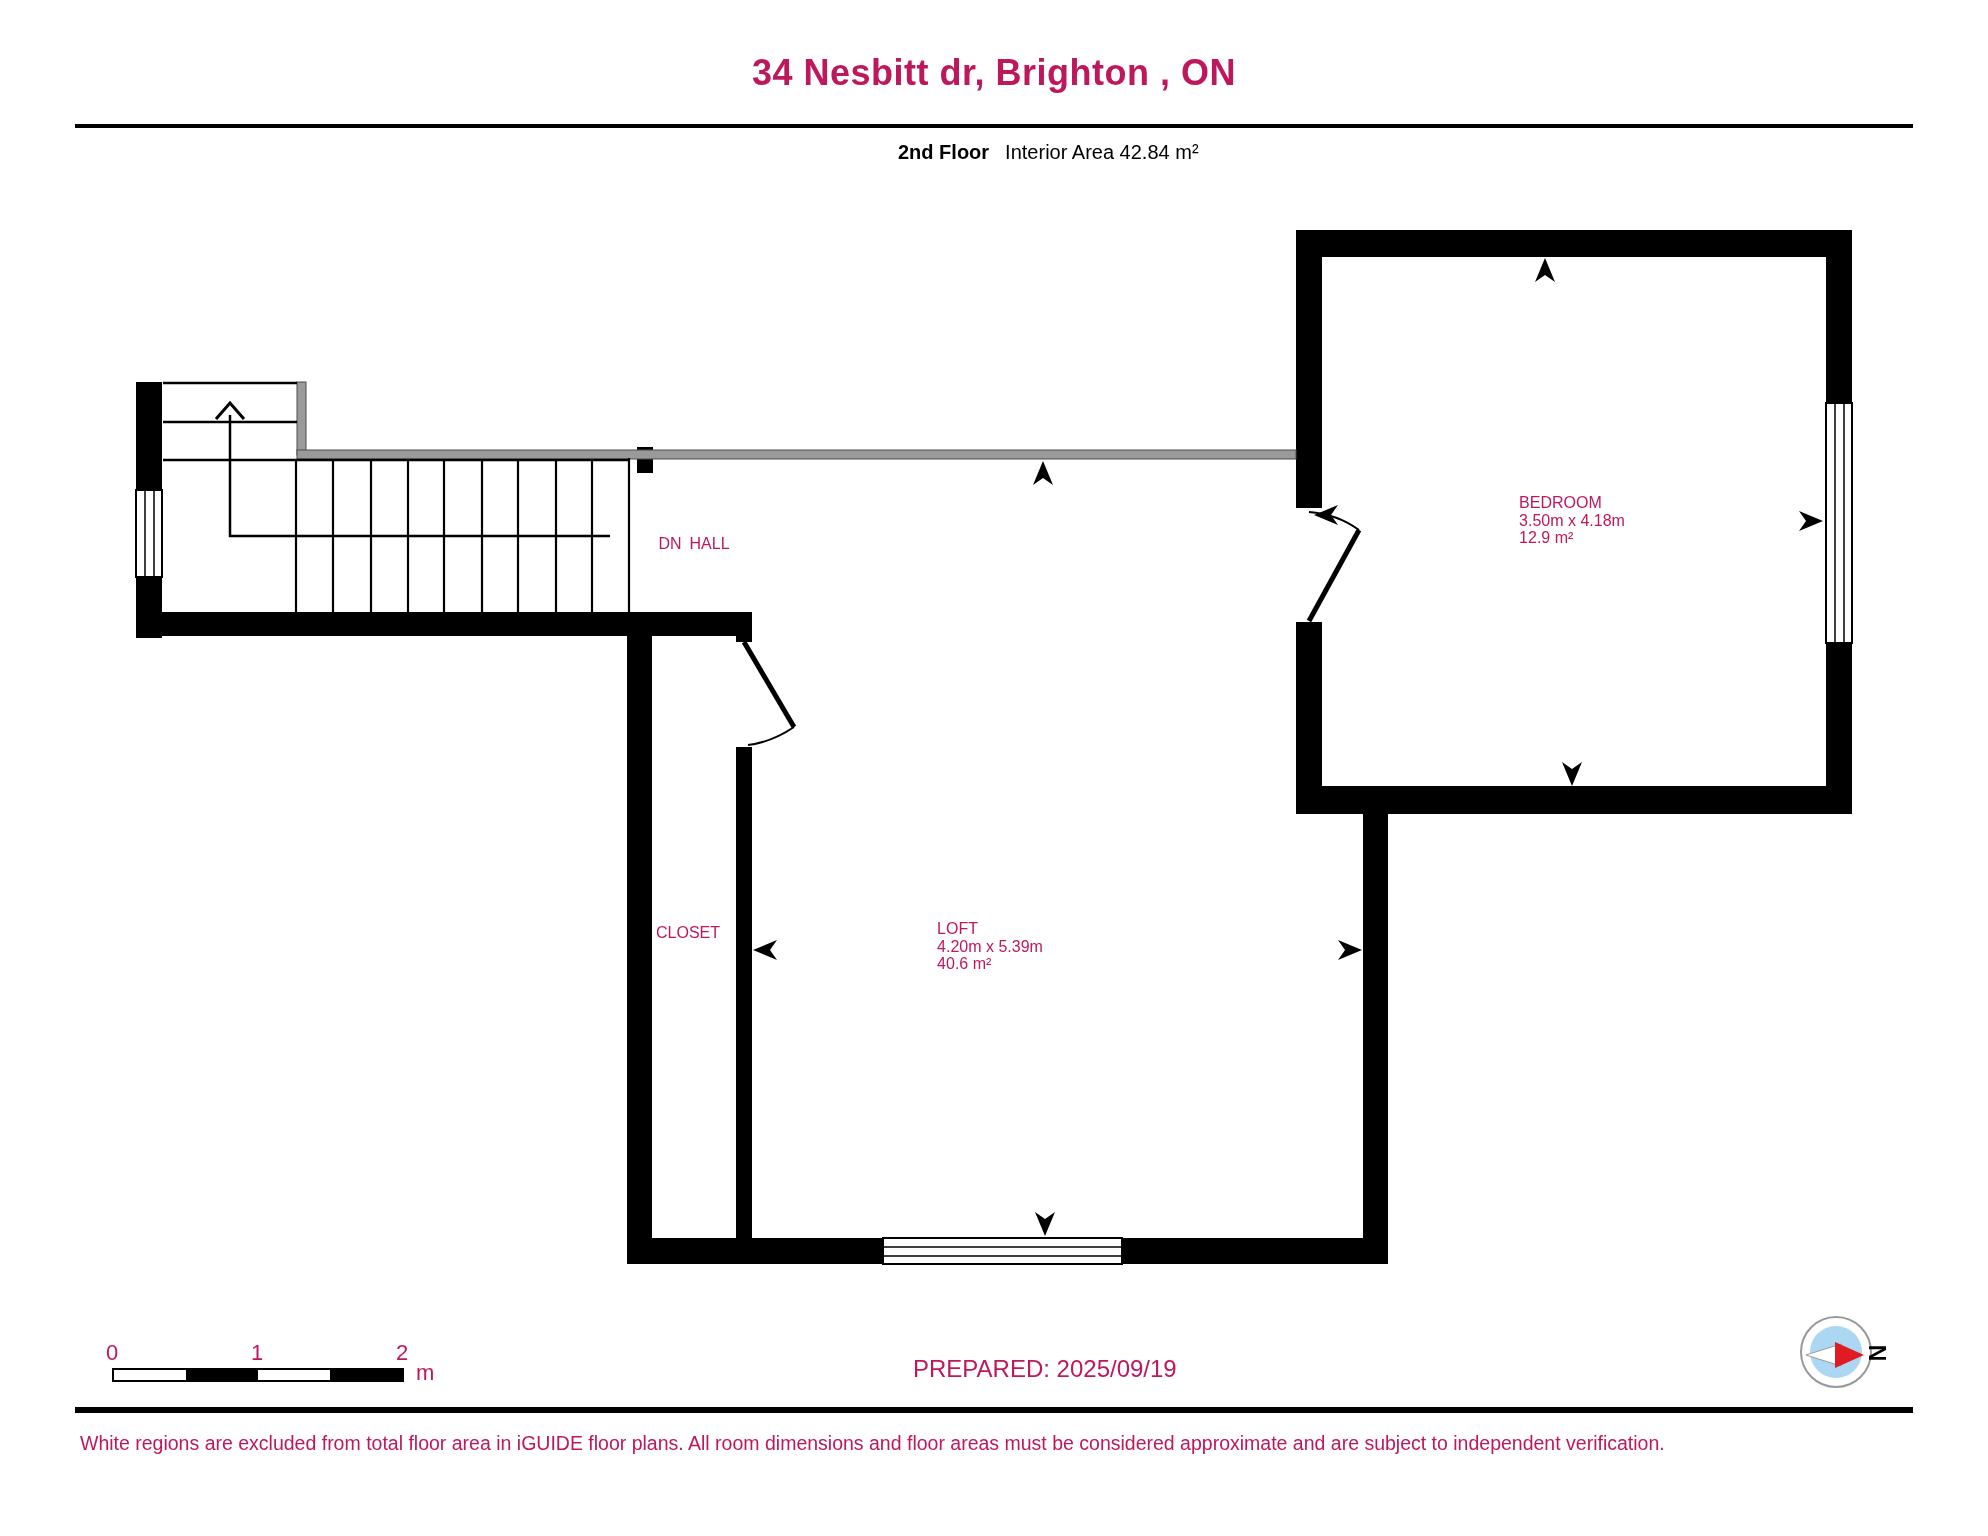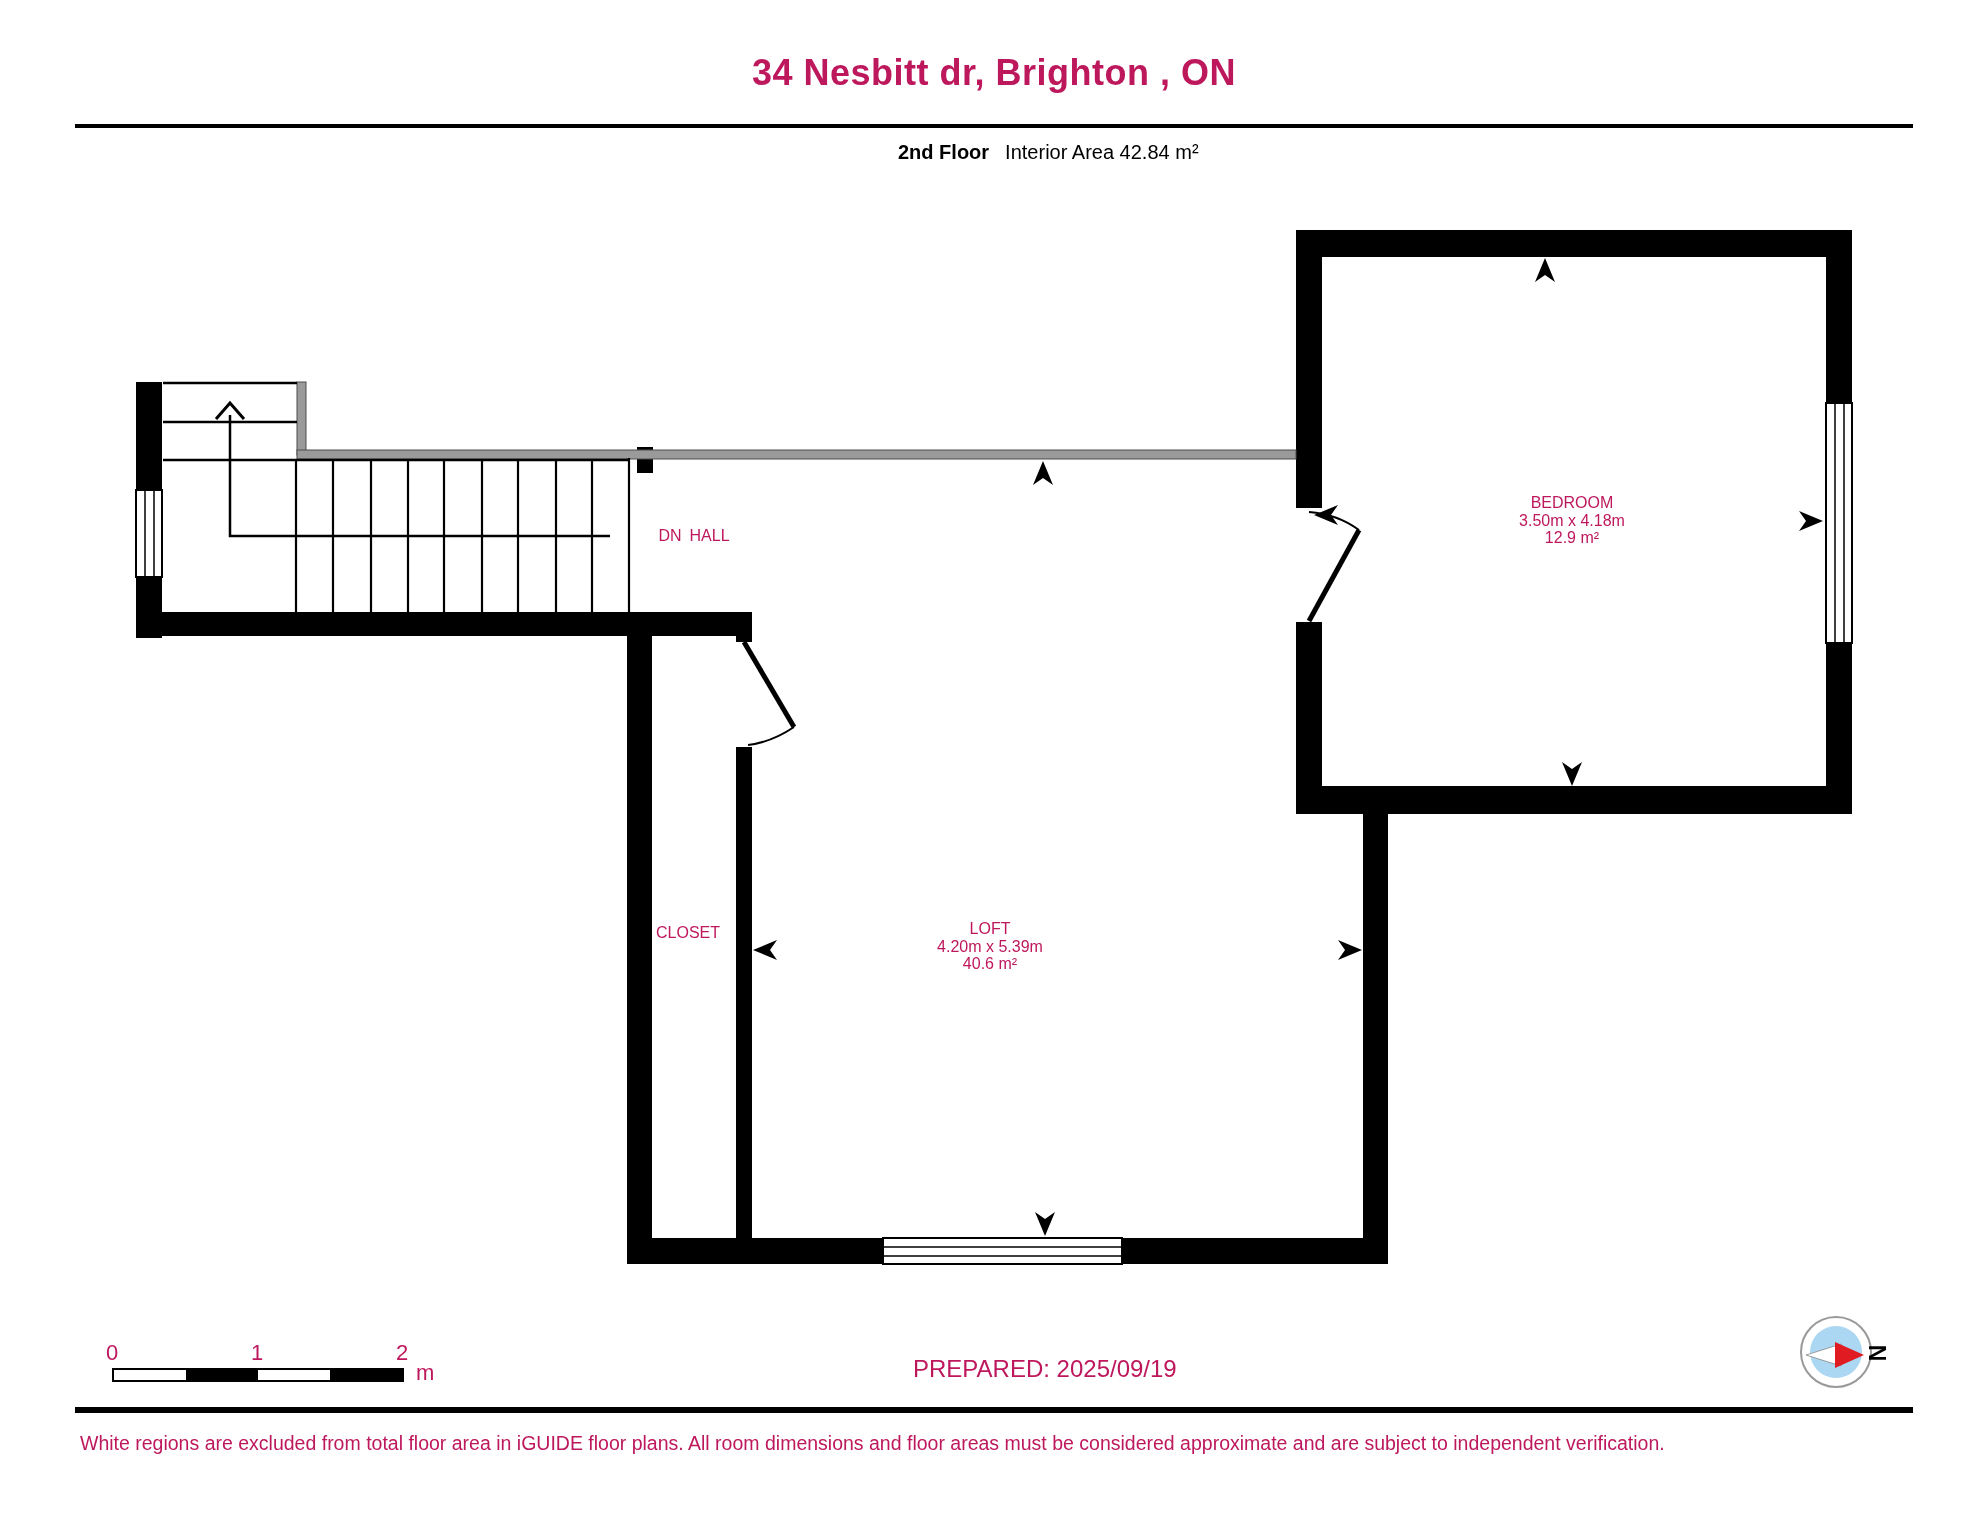--- a/index.html
+++ b/index.html
@@ -4,23 +4,23 @@
 <style>
   html,body{margin:0;padding:0;background:#fff;}
   body{width:1988px;height:1536px;position:relative;overflow:hidden;
        font-family:"Liberation Sans", sans-serif;color:#000;}
   .abs{position:absolute;}
   .lbl{position:absolute;white-space:nowrap;color:#be185d;}
   .center{transform:translateX(-50%);text-align:center;}
   .title{font-size:36px;font-weight:bold;letter-spacing:0.5px;}
   .subtitle-row{display:flex;gap:16px;font-size:20px;align-items:baseline;}
   .rule{position:absolute;background:#000;}
-  .room-label{font-size:16px;line-height:17.5px;text-align:center;}
+  .room-label{font-size:16px;line-height:17.5px;text-align:left;}
   .small-label{font-size:16px;}
-  .hall-row{display:flex;gap:8px;font-size:16px;transform:translateX(-50%);}
+  .hall-row{display:flex;gap:8px;font-size:16px;transform:translateX(-50%);margin-top:8px;}
   .scale-num{font-size:22px;transform:translateX(-50%);}
   .scale-unit{font-size:22px;}
   .scalebar{position:absolute;left:112px;top:1368px;width:288px;height:10px;
             border:2px solid #000;
             background:linear-gradient(90deg,#fff 0 25%,#000 25% 50%,#fff 50% 75%,#000 75% 100%);}
   .prepared{font-size:24px;margin-left:16px;}
   .disclaimer{font-size:19.5px;}
   .north{position:absolute;left:1864px;top:1340px;width:26px;height:26px;
          display:flex;align-items:center;justify-content:center;
          font-size:23px;font-weight:bold;transform:rotate(90deg);}

